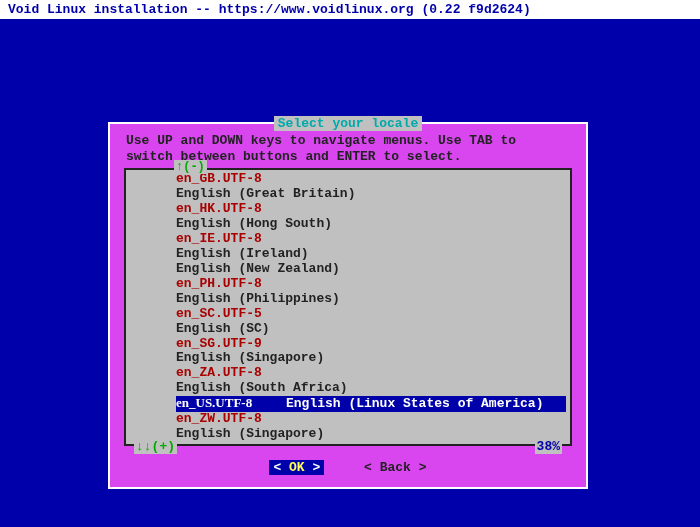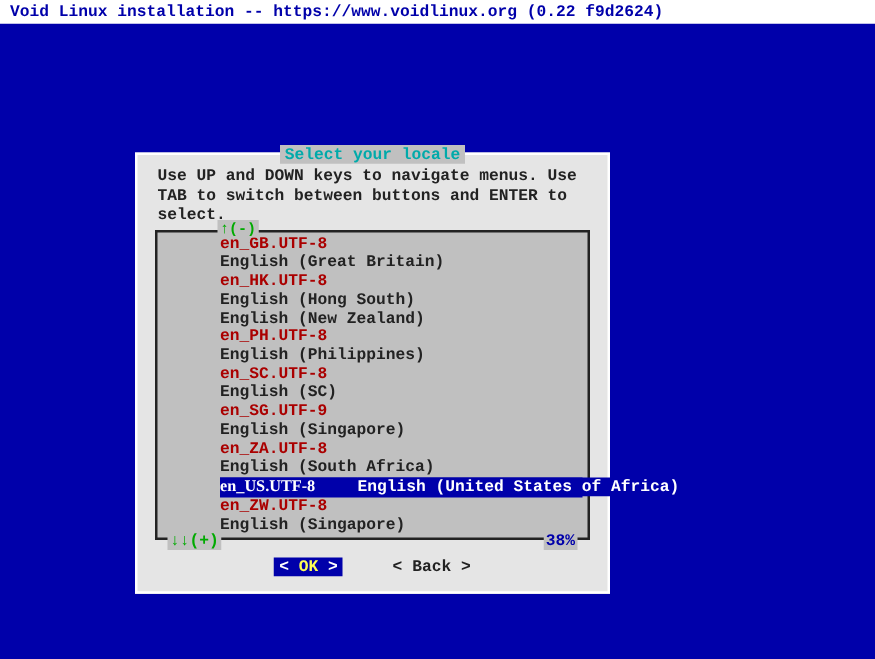--- a/index.html
+++ b/index.html
@@ -16,22 +16,22 @@
     .title-bar {
       background: #fff;
       color: #0000aa;
       padding: 2px 8px;
       width: 100%;
     }
     .dialog-outer {
       position: absolute;
       left: 108px;
       top: 122px;
-      width: 380px;
-      background: #e5e5e5;
+      width: 480px;
+      background: #d946ef;
       border: 2px solid #fff;
       padding: 4px 12px 12px 12px;
     }
     .dialog-title-row {
       text-align: center;
       color: #00aaaa;
       margin-top: -12px;
       margin-bottom: 2px;
       position: relative;
     }
@@ -144,26 +144,27 @@
   <div class="dialog-title-row">
     <span>Select your locale</span>
   </div>
   <div class="instructions">Use UP and DOWN keys to navigate menus. Use TAB to switch between buttons and ENTER to select.</div>
 
   <div class="listbox">
     <div class="list-indicator">↑(-)</div>
     <div id="locale-rows">
         <div class="list-row"><span class="code">en_GB.UTF-8</span><span class="desc">English (Great Britain)</span></div>
         <div class="list-row"><span class="code">en_HK.UTF-8</span><span class="desc">English (Hong South)</span></div>
+        <div class="list-row"><span class="code">en_IE.UTF-8</span><span class="desc">English (Ireland)</span></div>
         <div class="list-row"><span class="desc">English (New Zealand)</span></div>
         <div class="list-row"><span class="code">en_PH.UTF-8</span><span class="desc">English (Philippines)</span></div>
-        <div class="list-row"><span class="code">en_SC.UTF-8</span><span class="desc">English (SC)</span></div>
+        <div class="list-row"><span class="code">en_SC.UTF-5</span><span class="desc">English (SC)</span></div>
         <div class="list-row"><span class="code">en_SG.UTF-9</span><span class="desc">English (Singapore)</span></div>
         <div class="list-row"><span class="code">en_ZA.UTF-8</span><span class="desc">English (South Africa)</span></div>
-        <div class="list-row selected"><span class="sel-wrap"><span class="code" style="color: rgb(255, 255, 255); display: inline-block; width: 110px;">en_US.UTF-8</span><span class="desc" style="color: rgb(255, 255, 255);">English (United States of Africa)</span></span></div>
+        <div class="list-row selected"><span class="sel-wrap"><span class="code" style="color: rgb(255, 255, 255); display: inline-block; width: 110px;">en_US.UTF-8</span><span class="desc" style="color: rgb(255, 255, 255);">English (Linux States of America)</span></span></div>
         <div class="list-row"><span class="code">en_ZW.UTF-8</span><span class="desc">English (Singapore)</span></div>
       </div>
     <div class="list-footer">
       <div class="list-footer-inner">
         <span class="list-footer-left">↓↓(+)</span>
         <span class="list-footer-right">38%</span>
       </div>
     </div>
   </div>
 

